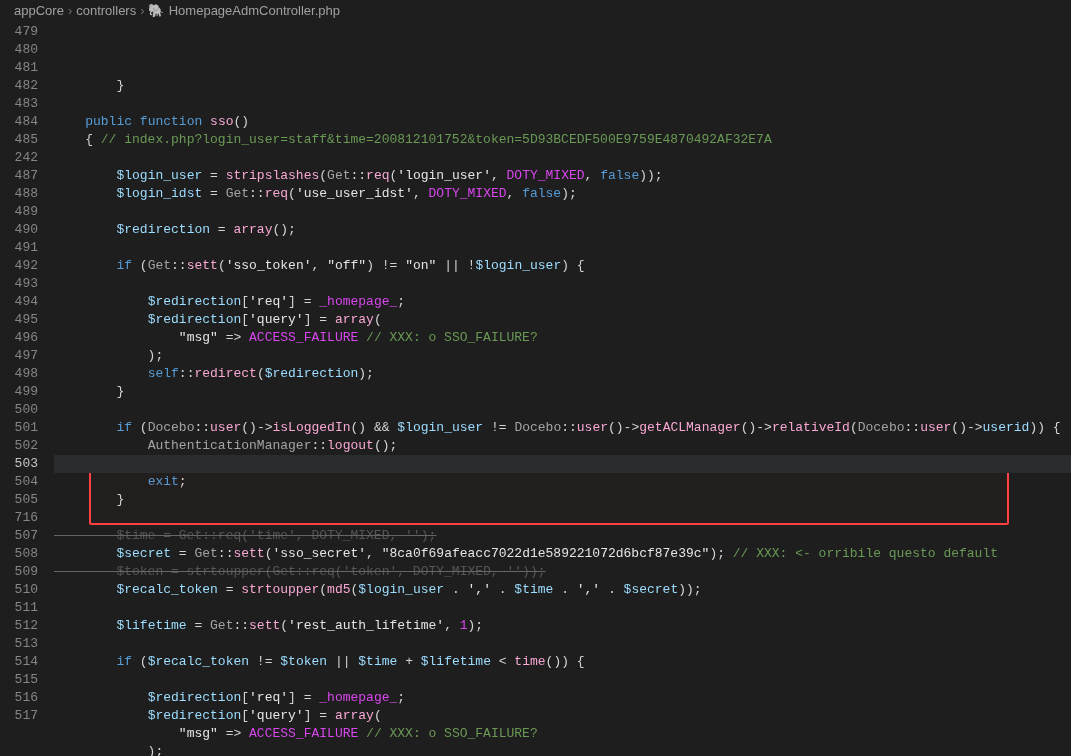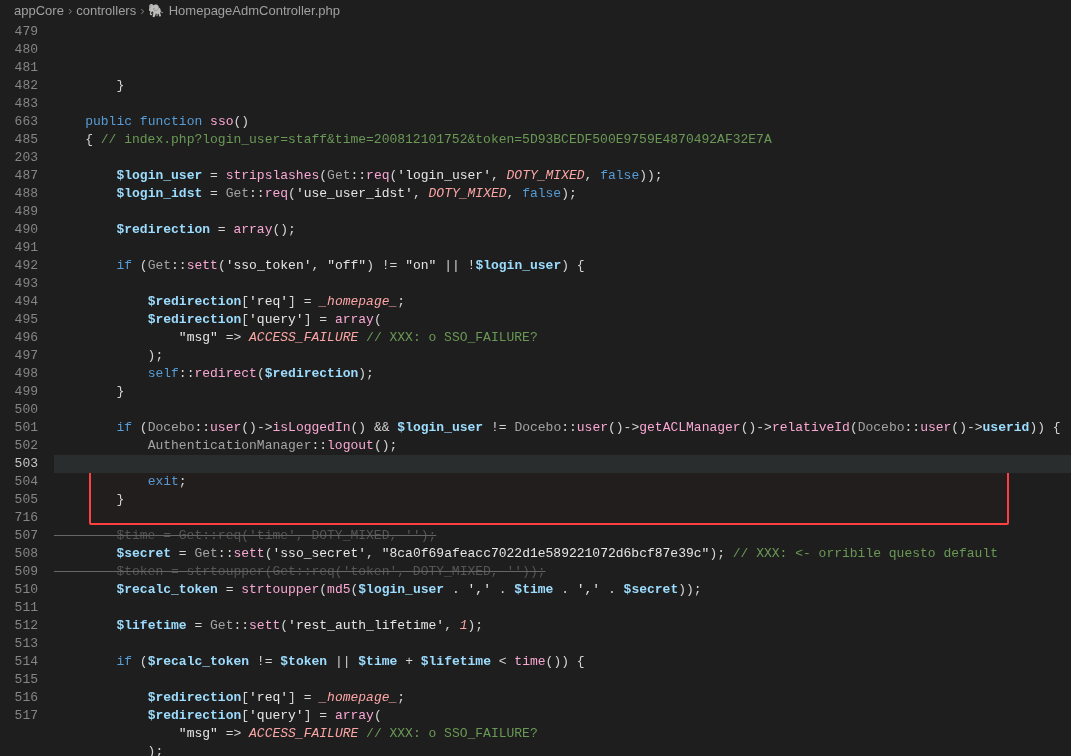--- a/index.html
+++ b/index.html
@@ -52,23 +52,23 @@
     background:rgba(255,64,64,0.02);
     pointer-events:none;
     border-radius:2px;
   }
   .dim { color:#555; }
   
   .c-k  { color:#569cd6;text-align:center; }   
   .c-fn { color:#f9a8d4; }   
   .c-t  { color:#a3a3a3; }   
   .c-s  { color:#e5e5e5; }   
-  .c-v  { color:#9cdcfe;font-weight:bold; }   
+  .c-v  { color:#9cdcfe; }   
   .c-cm { color:#6a9955; }   
-  .c-cn { color:#fca5a5;font-style:italic; }   
+  .c-cn { color:#d946ef; }   
   .c-p  { color:#d4d4d4; }
 </style>
 </head>
 <body>
 
 <div class="breadcrumb">
   <span>appCore</span>
   <span class="sep">›</span>
   <span>controllers</span>
   <span class="sep">›</span>
@@ -76,23 +76,23 @@
   <span>HomepageAdmController.php</span>
 </div>
 
 <div class="editor">
   <div class="gutter" id="gutter">
       <div>479</div>
       <div>480</div>
       <div>481</div>
       <div>482</div>
       <div>483</div>
-      <div>663</div>
+      <div>484</div>
       <div>485</div>
-      <div>203</div>
+      <div>242</div>
       <div>487</div>
       <div>488</div>
       <div>489</div>
       <div>490</div>
       <div>491</div>
       <div>492</div>
       <div>493</div>
       <div>494</div>
       <div>495</div>
       <div>496</div>

